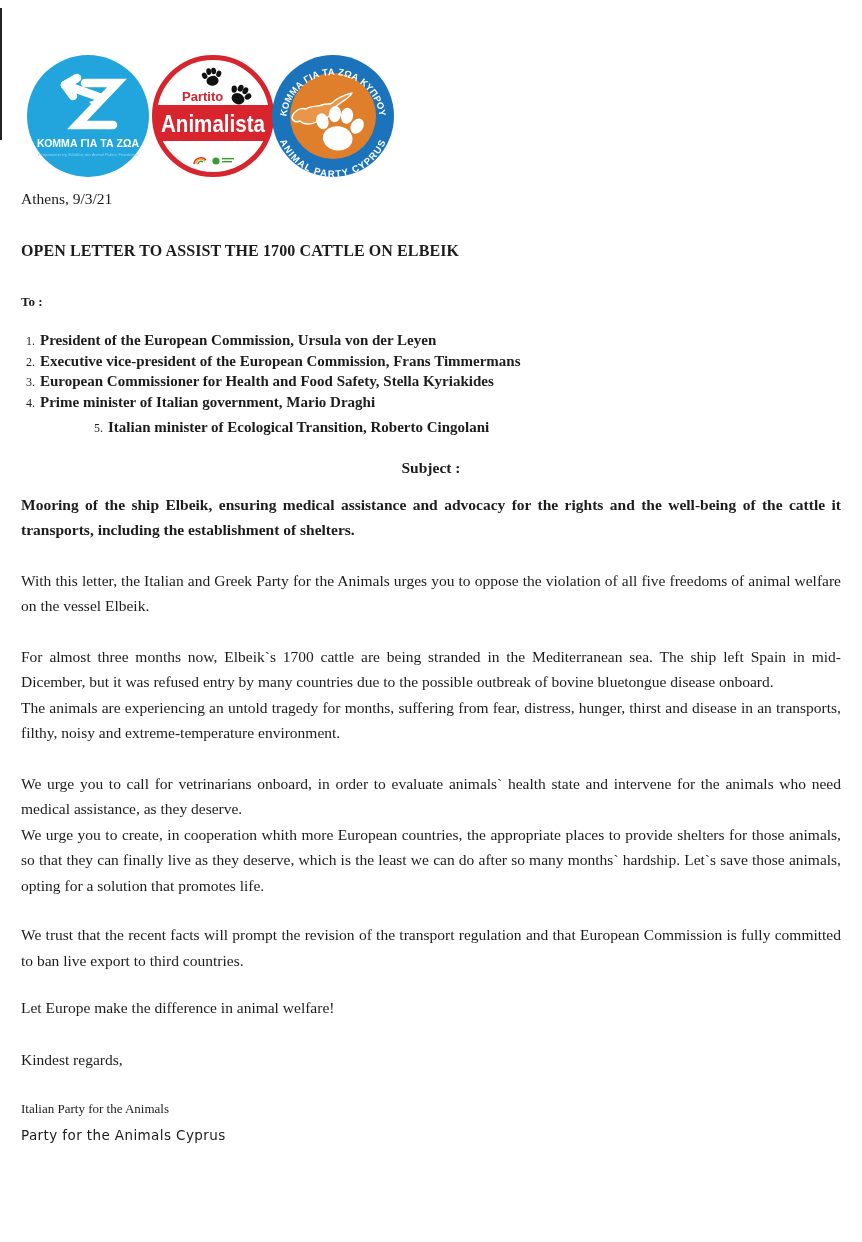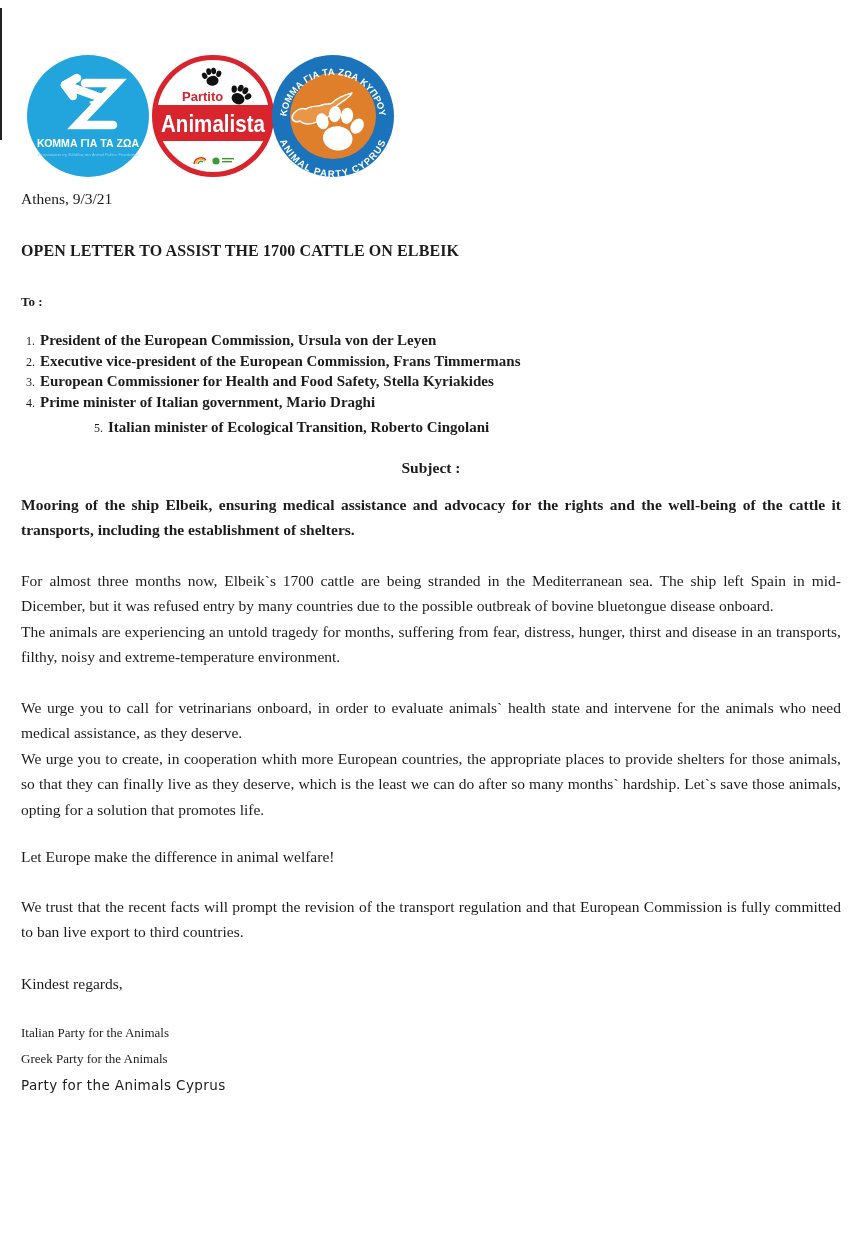--- a/index.html
+++ b/index.html
@@ -124,29 +124,29 @@
       </div>
       <div class="rec indent5">
         <span class="num">5.</span>
         <span class="txt">Italian minister of Ecological Transition, Roberto Cingolani</span>
       </div>
     </div>
 
     <div class="subject-label">Subject :</div>
     <p class="para bold">Mooring of the ship Elbeik, ensuring medical assistance and advocacy for the rights and the well-being of the cattle it transports, including the establishment of shelters.</p>
 
+    <p class="para">With this letter, the Italian and Greek Party for the Animals urges you to oppose the violation of all five freedoms of animal welfare on the vessel Elbeik.</p>
     <p class="para m23">For almost three months now, Elbeik`s 1700 cattle are being stranded in the Mediterranean sea. The ship left Spain in mid-Dicember, but it was refused entry by many countries due to the possible outbreak of bovine bluetongue disease onboard.</p>
     <p class="para tight">The animals are experiencing an untold tragedy for months, suffering from fear, distress, hunger, thirst and disease in an transports, filthy, noisy and extreme-temperature environment.</p>
     <p class="para">We urge you to call for vetrinarians onboard, in order to evaluate animals` health state and intervene for the animals who need medical assistance, as they deserve.</p>
     <p class="para tight">We urge you to create, in cooperation whith more European countries, the appropriate places to provide shelters for those animals, so that they can finally live as they deserve, which is the least we can do after so many months` hardship. Let`s save those animals, opting for a solution that promotes life.</p>
+    <p class="para m24">We trust that the recent facts will prompt the revision of the transport regulation and that European Commission is fully committed to ban live export to third countries.</p>
     <p class="para m22">Let Europe make the difference in animal welfare!</p>
-    <p class="para m24">We trust that the recent facts will prompt the revision of the transport regulation and that European Commission is fully committed to ban live export to third countries.</p>
 
     <div class="closing">Kindest regards,</div>
 
     <div class="sigs">
       <div class="sig">Italian Party for the Animals</div>
-      <div class="sig">Greek Party for the Animals</div>
       <div class="sig comic">Party for the Animals Cyprus</div>
     </div>
   </div>
 
 </div>
 
 </body></html>

